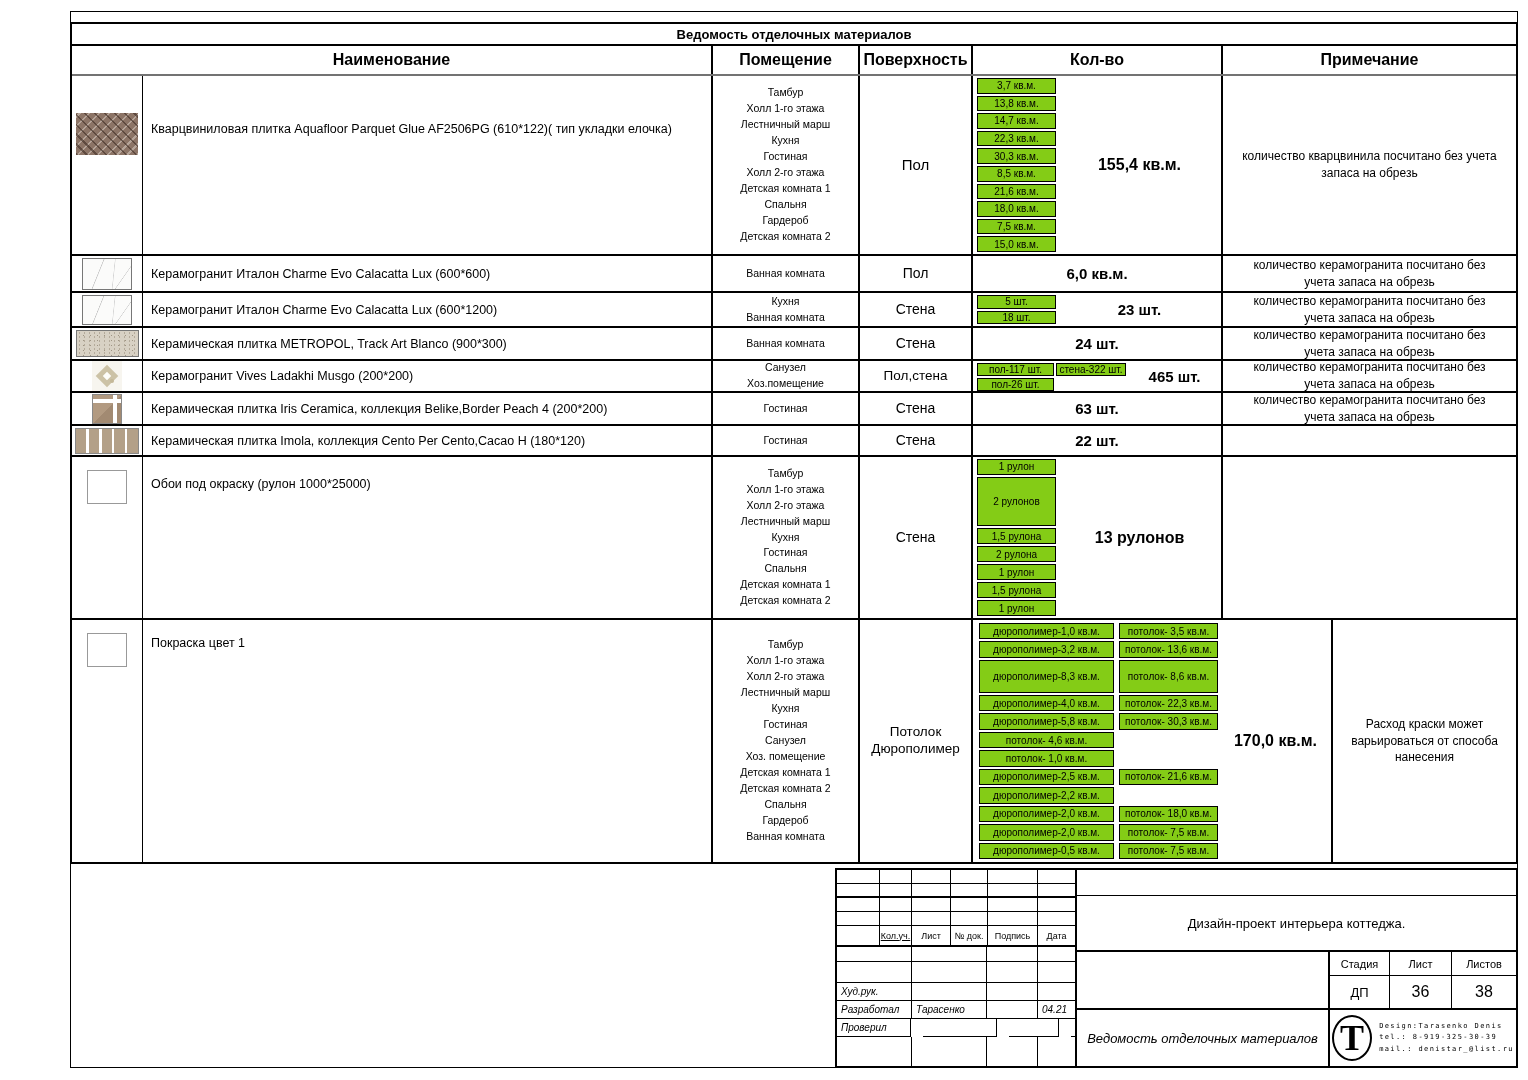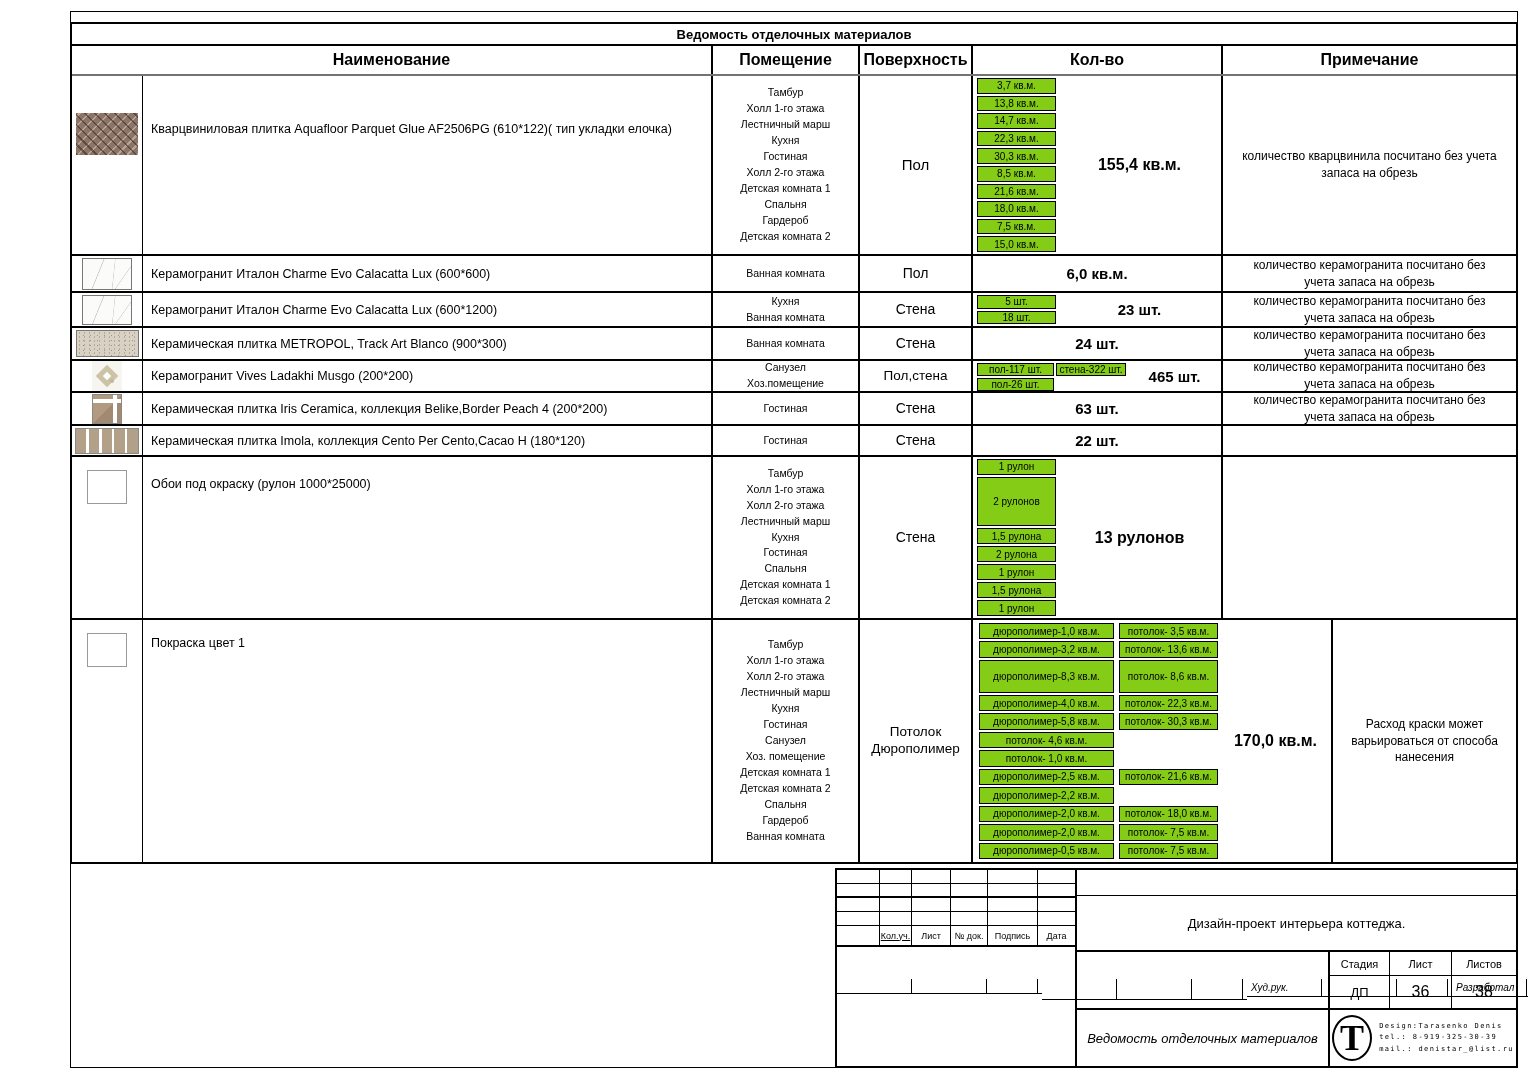--- a/index.html
+++ b/index.html
@@ -80,21 +80,21 @@
   .stamp { position:absolute; left:835px; top:868px; width:683px; height:200px; border:2px solid #000;
            display:flex; background:#fff; }
   .stamp-left { width:240px; border-right:2px solid #000; display:flex; flex-direction:column; }
   .sl-grid6 { display:flex; flex-direction:column; }
   .sl-r { display:flex; flex:none; }
   .sl-r > div { border-right:1px solid #000; border-bottom:1px solid #000; display:flex; align-items:center; justify-content:center; }
   .sl-r > div:last-child { border-right:none; }
   .c1{width:43px;} .c2{width:32px;text-decoration:underline;} .c3{width:39px;} .c4{width:37px;} .c5{width:50px;} .c6{flex:1;}
   .sl-head { font-size:9px; }
   .sl-thick > div { border-bottom:2px solid #000; }
-  .sl-bottom { flex:1; display:flex; flex-direction:row;margin-top:32px; }
+  .sl-bottom { flex:1; display:flex; flex-direction:column; }
   .sl-br { display:flex; flex:none; }
   .sl-br > div { border-right:1px solid #000; border-bottom:1px solid #000; display:flex; align-items:center; padding-left:4px; font-size:10px; }
   .sl-br > div:last-child { border-right:none; }
   .b1{width:75px;} .b2{width:75px;} .b3{width:51px;} .b4{flex:1;}
   .ital { font-style:italic; }
   .sl-fill { flex:1; display:flex; }
   .sl-fill > div { border-right:1px solid #000; }
   .sl-fill > div:last-child { border-right:none; }
 
   .stamp-right { flex:1; display:flex; flex-direction:column; }

